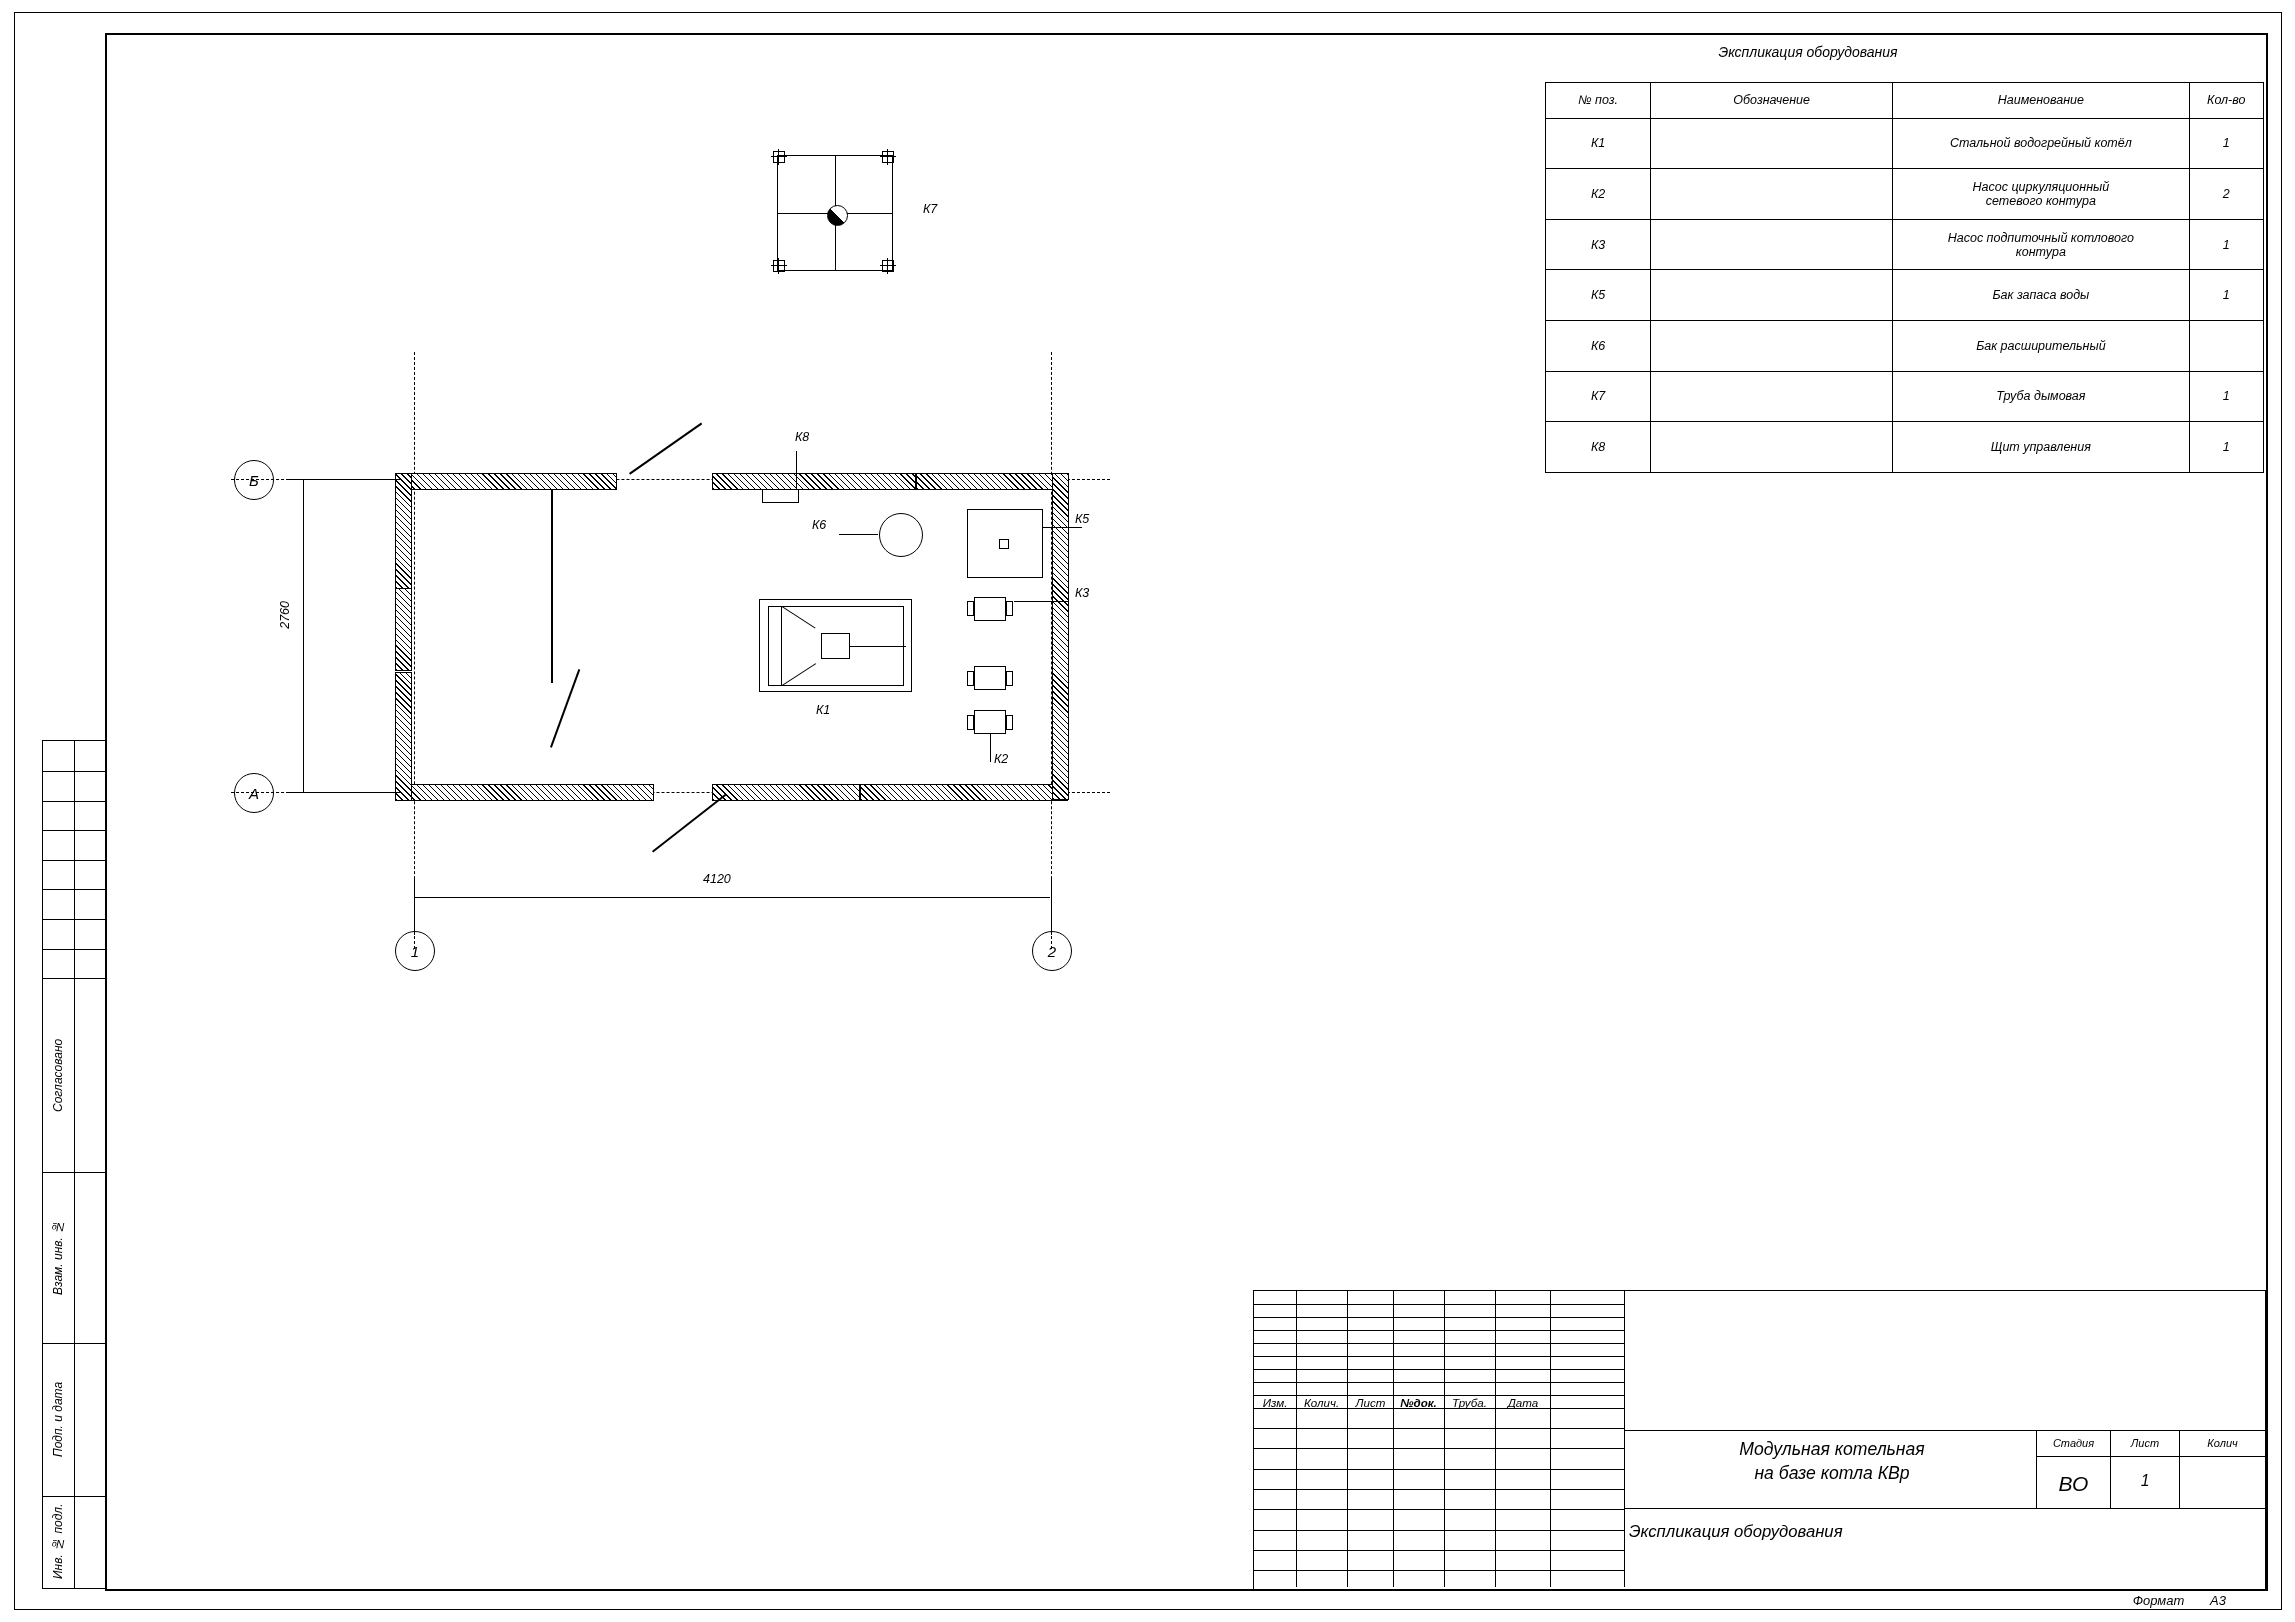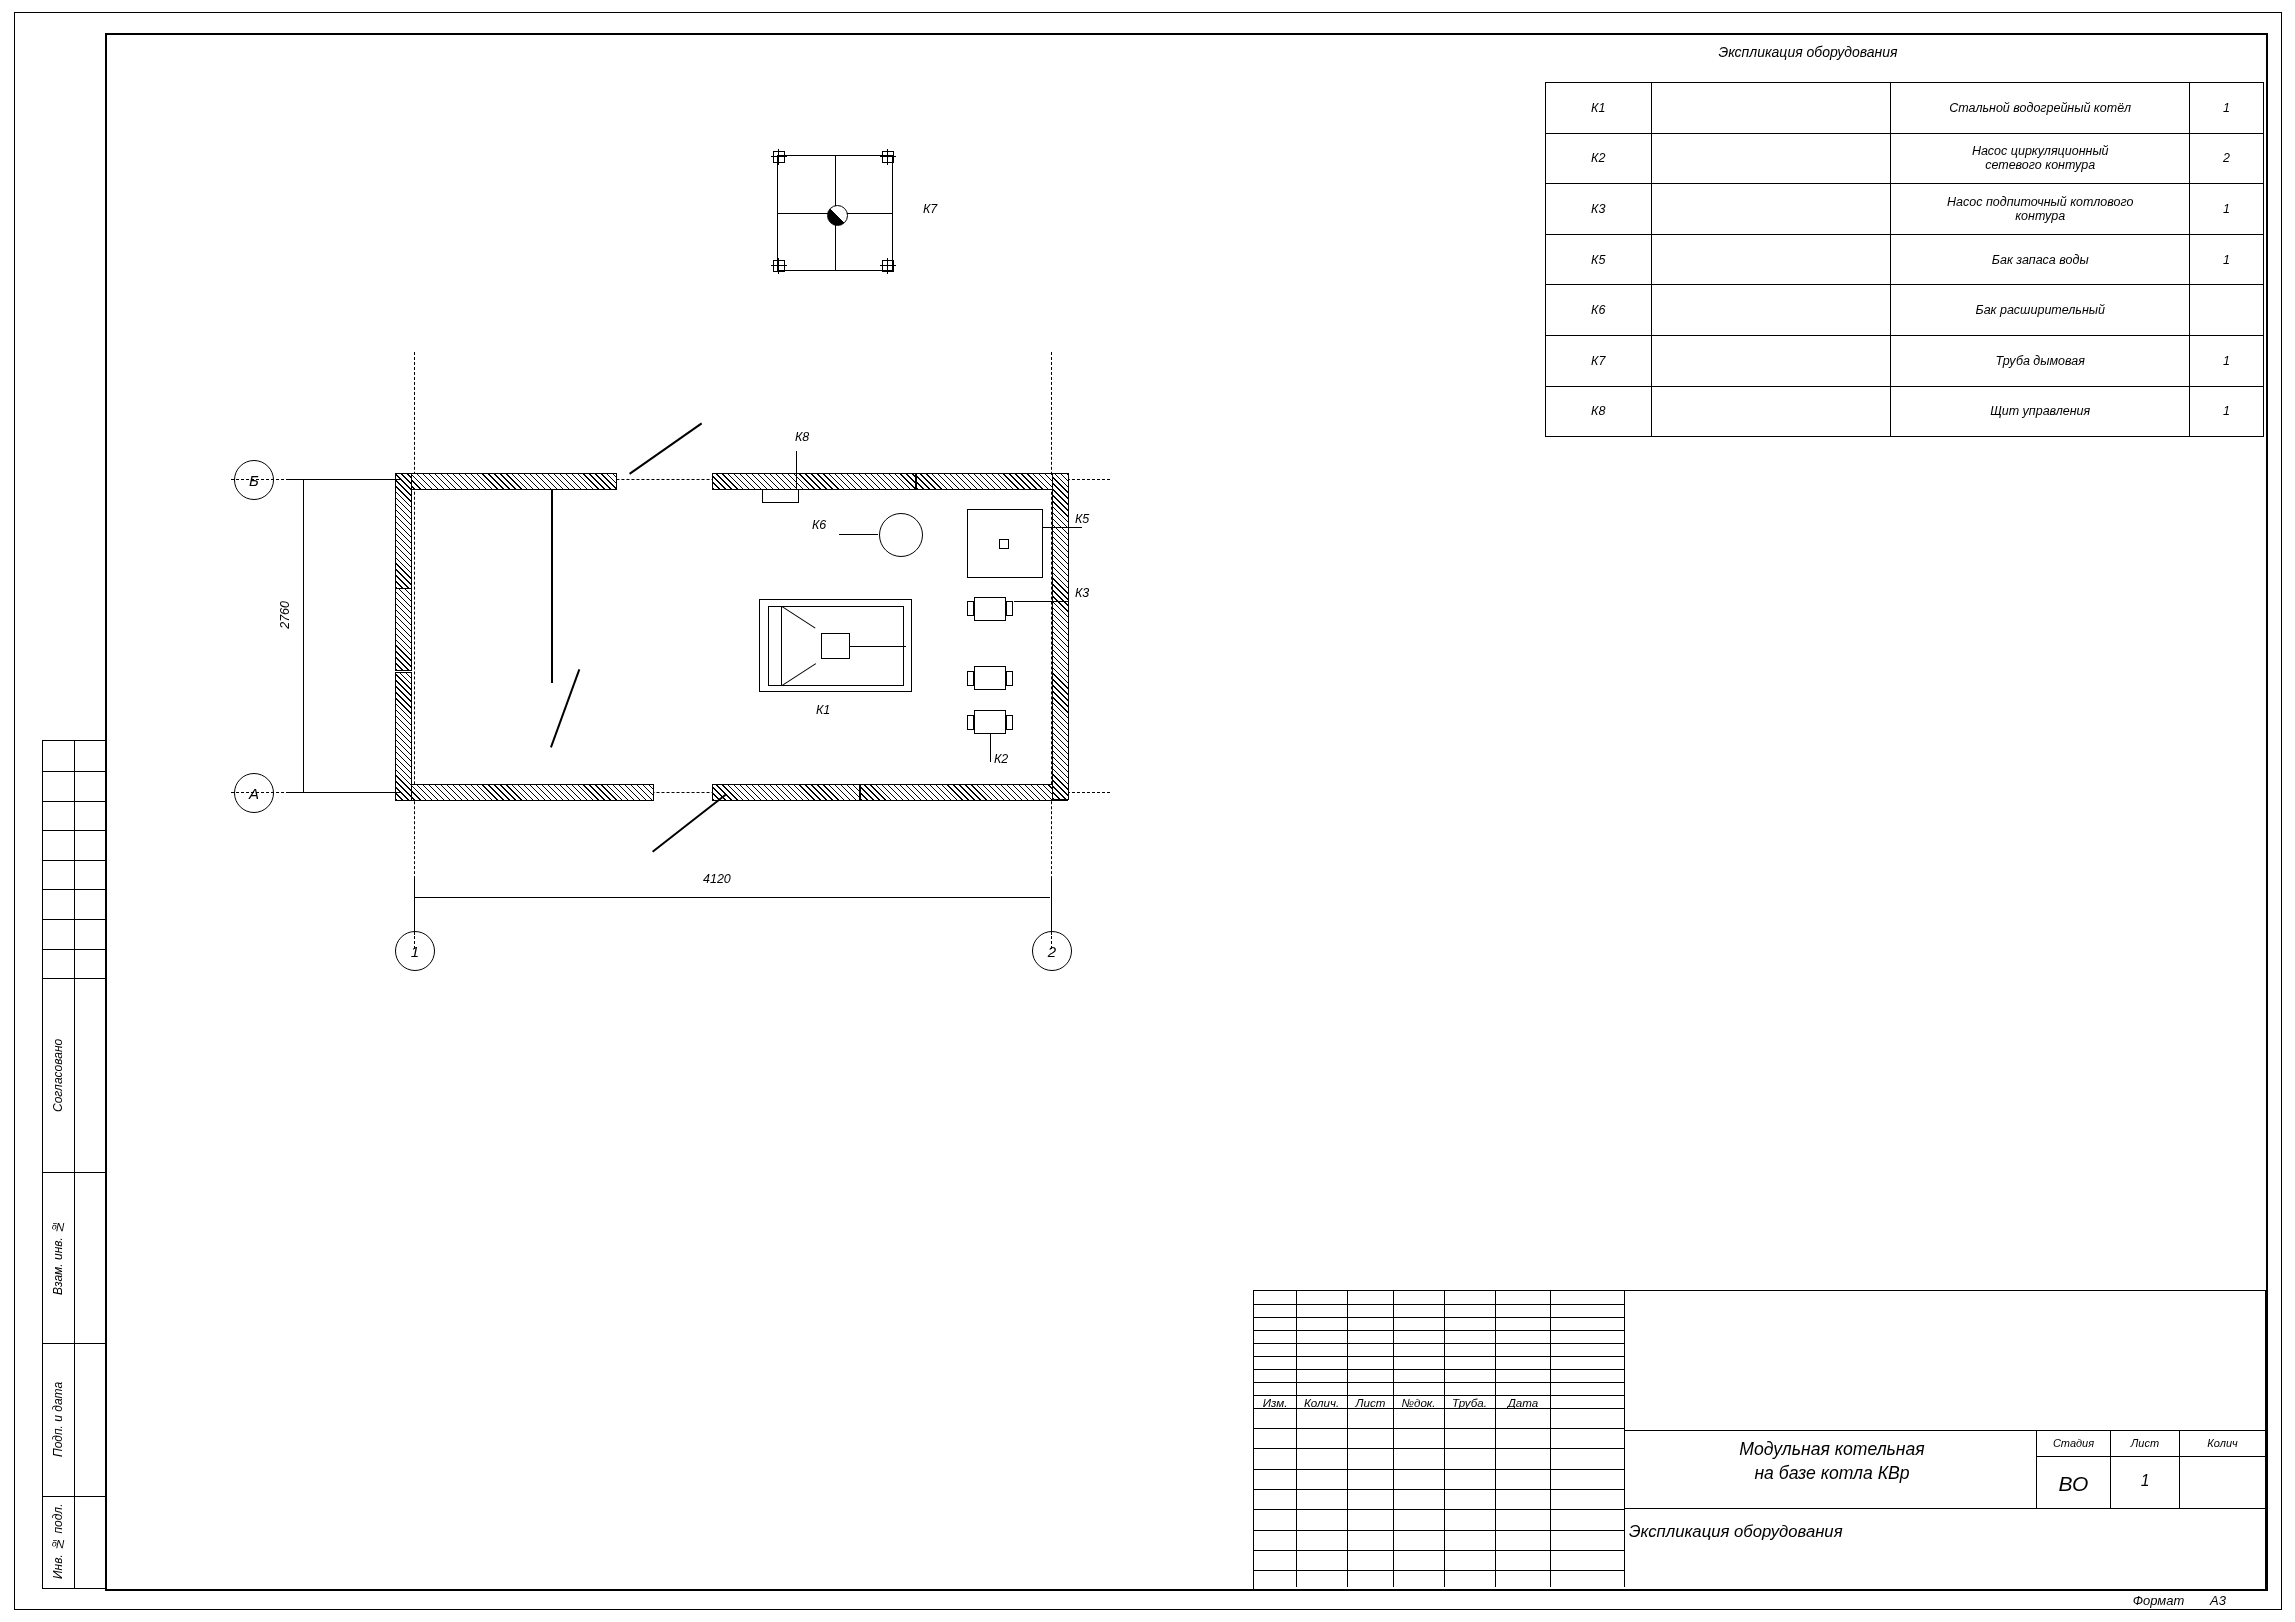--- a/index.html
+++ b/index.html
@@ -90,20 +90,26 @@
       <div class="lslabel" style="top:0;height:153px;display:flex;align-items:center;justify-content:center;">Подп. и дата</div>
     </div>
     <div class="lsrow" style="top:755px;height:91px;border-bottom:none;">
       <div class="lslabel" style="top:0;height:91px;display:flex;align-items:center;justify-content:center;">Инв. № подл.</div>
     </div>
   </div>
 
   <div id="eq-title">Экспликация оборудования</div>
   <table id="eq-table">
     <tbody>
+        <tr>
+      <th class="pos">№ поз.</th>
+      <th class="oboz">Обозначение</th>
+      <th class="name">Наименование</th>
+      <th class="kol">Кол-во</th>
+    </tr>
     <tr>
       <td class="pos">К1</td>
       <td class="oboz"></td>
       <td class="name">Стальной водогрейный котёл</td>
       <td class="kol">1</td>
     </tr>
     <tr>
       <td class="pos">К2</td>
       <td class="oboz"></td>
       <td class="name" style="white-space:pre-line;">Насос циркуляционный
@@ -260,21 +266,21 @@
     <div class="tbline" style="left:93px;top:0;width:1.4px;height:296px;"></div>
     <div class="tbline" style="left:139px;top:0;width:1.4px;height:296px;"></div>
     <div class="tbline" style="left:190px;top:0;width:1.4px;height:296px;"></div>
     <div class="tbline" style="left:241px;top:0;width:1.4px;height:296px;"></div>
     <div class="tbline" style="left:296px;top:0;width:1.4px;height:296px;"></div>
     <div class="tbline" style="left:370px;top:0;width:1.4px;height:296px;"></div>
 
     <div class="tbtxt" style="left:0;top:105px;width:42px;">Изм.</div>
     <div class="tbtxt" style="left:43px;top:105px;width:49px;">Колич.</div>
     <div class="tbtxt" style="left:94px;top:105px;width:45px;">Лист</div>
-    <div class="tbtxt" style="left:140px;top:105px;width:49px;">№док.</div>
+    <div class="tbtxt" style="left:140px;top:105px;width:49px;font-weight:bold;">№док.</div>
     <div class="tbtxt" style="left:191px;top:105px;width:49px;">Труба.</div>
     <div class="tbtxt" style="left:242px;top:105px;width:54px;">Дата</div>
 
     <div class="tbline" style="left:370px;top:139px;width:641px;height:1.4px;"></div>
     <div class="tbline" style="left:370px;top:217px;width:641px;height:1.4px;"></div>
     <div class="tbline" style="left:782px;top:139px;width:1.4px;height:79px;"></div>
     <div class="tbline" style="left:856px;top:139px;width:1.4px;height:79px;"></div>
     <div class="tbline" style="left:925px;top:139px;width:1.4px;height:79px;"></div>
     <div class="tbline" style="left:782px;top:165px;width:229px;height:1.4px;"></div>
 

